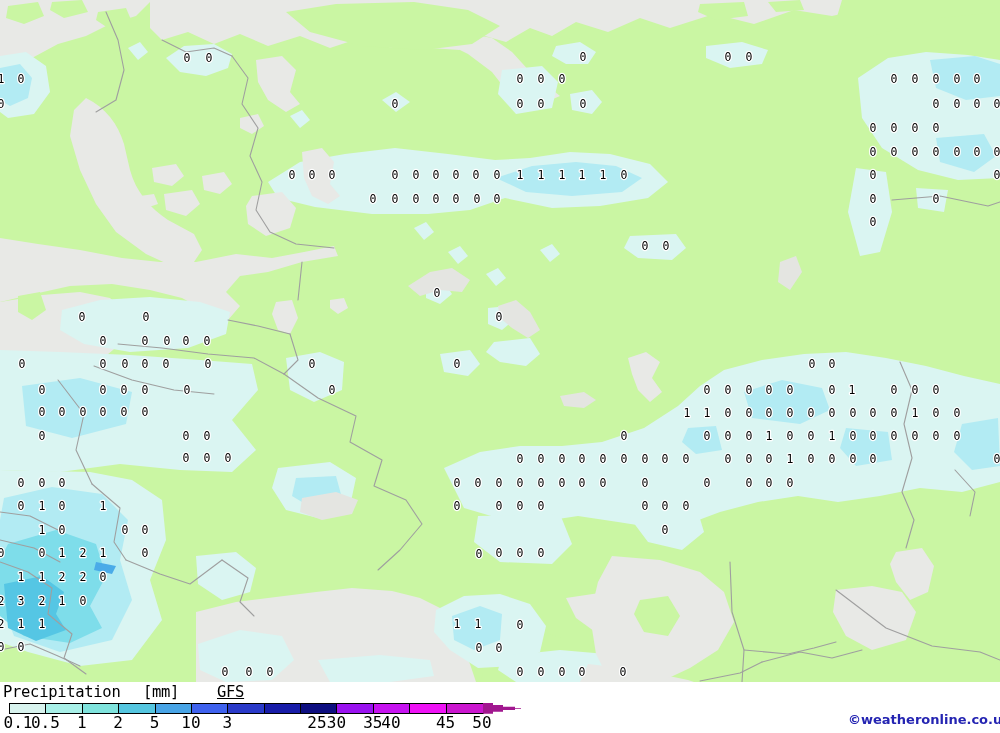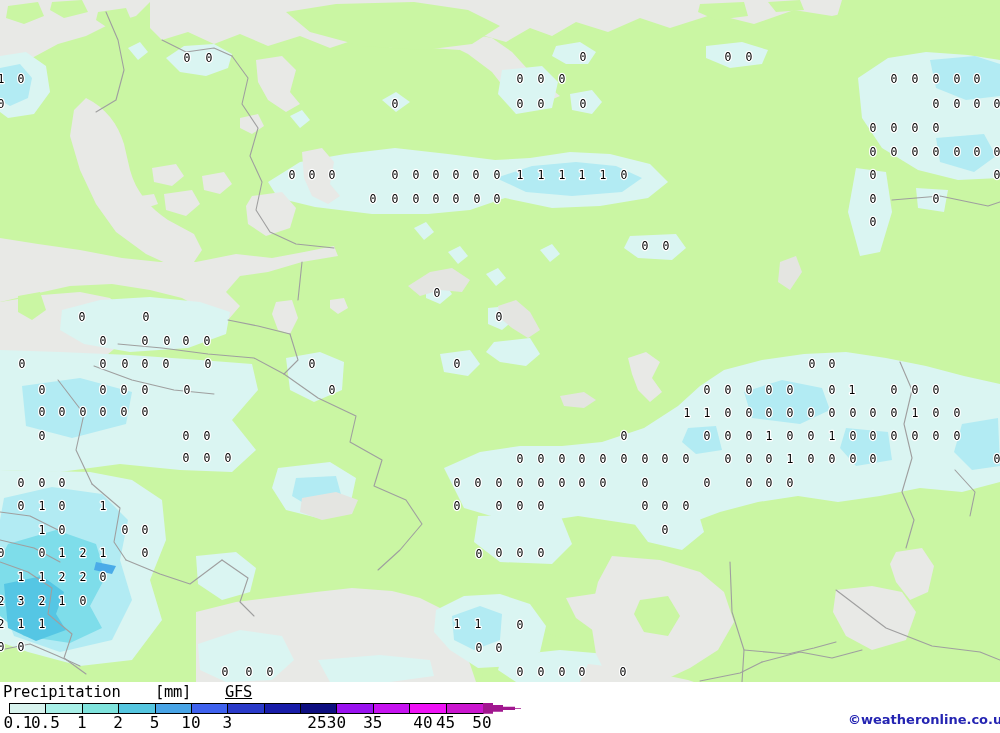--- a/index.html
+++ b/index.html
@@ -6,22 +6,22 @@
   .screen{position:relative;width:1000px;height:733px;overflow:hidden;background:#ffffff;
           font-family:"DejaVu Sans Mono","Liberation Mono",monospace;}
   .map-wrap{position:absolute;left:0;top:0;width:1000px;height:682px;}
   .map-wrap svg{display:block;}
   .mapnum{font-family:"DejaVu Sans Mono","Liberation Mono",monospace;font-size:11.5px;
           fill:#000;stroke:#ffffff;stroke-width:2.4px;paint-order:stroke;stroke-linejoin:round;
           text-anchor:middle;}
   .footer{position:absolute;left:0;top:682px;width:1000px;height:69px;background:#ffffff;color:#000;}
   .t-title{position:absolute;top:1px;font-size:15.5px;letter-spacing:-0.3px;white-space:pre;}
   .t-precip{left:3px;}
-  .t-units{left:155px;}
-  .t-model{left:225px;text-decoration:underline;}
+  .t-units{left:143px;}
+  .t-model{left:217px;text-decoration:underline;}
   .t-date{position:absolute;left:573px;top:3px;font-size:20px;letter-spacing:0.8px;white-space:nowrap;}
   .t-copy{position:absolute;left:848px;top:30px;font-size:13px;font-weight:bold;
           font-family:"DejaVu Sans","Liberation Sans",sans-serif;color:#2424b2;}
   .cbar-seg{position:absolute;top:21px;height:9px;border:1px solid #000;box-sizing:content-box;}
   .cbar-tick{position:absolute;top:31px;font-size:16px;transform:translateX(-50%);white-space:nowrap;}
   .cbar-arrow{position:absolute;left:483px;top:21px;}
 </style>
 </head>
 <body>
 
@@ -434,20 +434,20 @@
         <span class="cbar-tick" style="left: 45.3846px;">0.5</span>
         <span class="cbar-tick" style="left: 81.7692px;">1</span>
         <span class="cbar-tick" style="left: 118.154px;">2</span>
         <span class="cbar-tick" style="left: 154.538px;">5</span>
         <span class="cbar-tick" style="left: 190.923px;">10</span>
         <span class="cbar-tick" style="left: 227.308px;">3</span>
         <span class="cbar-tick" style="left: 274px; margin-top: 32px;">20</span>
         <span class="cbar-tick" style="left: 317px;">25</span>
         <span class="cbar-tick" style="left: 336.462px;">30</span>
         <span class="cbar-tick" style="left: 372.846px;">35</span>
-        <span class="cbar-tick" style="left: 423px;">40</span>
+        <span class="cbar-tick" style="left: 391px;">40</span>
         <span class="cbar-tick" style="left: 445.615px;">45</span>
         <span class="cbar-tick" style="left: 482px;">50</span>
       </div>
 
     <span class="t-copy" style="color: rgb(36, 36, 178);">©weatheronline.co.uk</span>
   </div>
 </div>
 
 </body></html>

